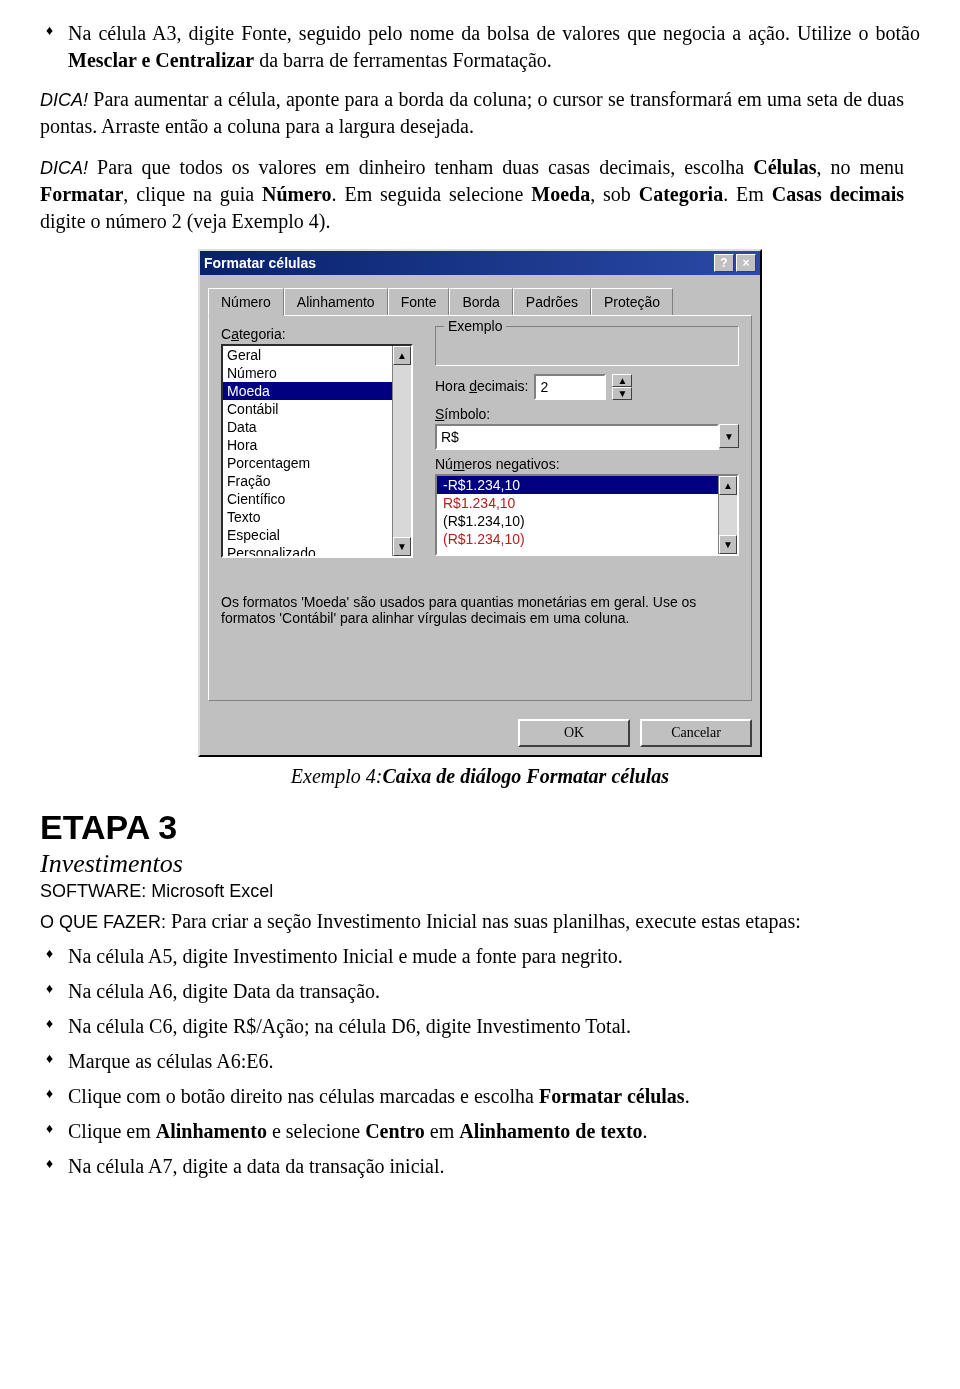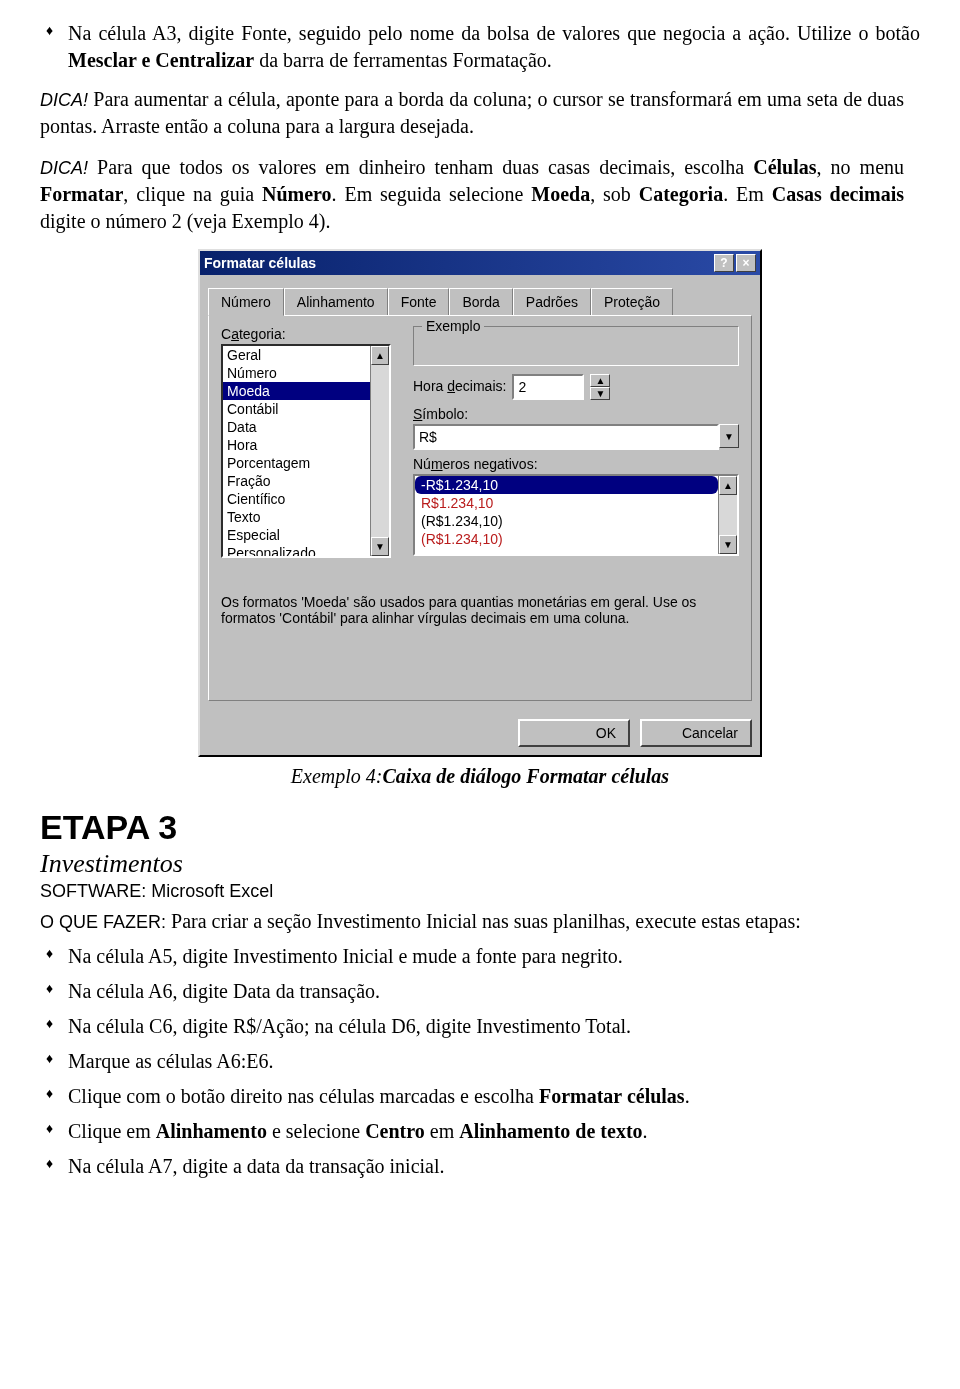--- a/index.html
+++ b/index.html
@@ -92,21 +92,21 @@
   .tab.active { border-bottom:1px solid #c0c0c0; z-index:2;}
   .tab.inactive { border-color:#fff #808080 #808080 #fff;}
   .tab-panel {
     border:1px solid;
     border-color:#fff #808080 #808080 #fff;
     padding:10px 12px 14px 12px;
     min-height:360px;
     position:relative;
   }
   .row { display:flex; gap:22px; }
-  .col-left { width:170px; }
+  .col-left { width:192px; }
   .col-right { flex:1; }
   .lbl { font-size:14px; margin-bottom:2px; display:block; }
   .underline { text-decoration: underline; }
   .listbox {
     background:#fff;
     border:2px inset #fff;
     border-color:#808080 #fff #fff #808080;
     height:210px;
     overflow:hidden;
     font-size:14px;
@@ -163,36 +163,36 @@
     font-size:10px;
   }
   .neg-list {
     background:#fff;
     border:2px solid;
     border-color:#808080 #fff #fff #808080;
     height:78px;
     display:flex;
   }
   .neg-items { flex:1; }
-  .neg-item { padding:1px 6px; font-size:14px;border-radius:6px; }
+  .neg-item { padding:1px 6px; font-size:14px; }
   .neg-item.sel { background:#000080; color:#fff; }
   .neg-item.red { color:#b91c1c; }
   .hint {
     font-size:14px;
     margin-top:36px;
   }
   .dlg-buttons {
     display:flex; justify-content:flex-end; gap:10px; padding:8px;
   }
   .winbtn {
     min-width:84px; padding:4px 12px;
     background:#c0c0c0;
     border:2px solid; border-color:#fff #404040 #404040 #fff;
-    font-family:Liberation Sans, sans-serif; font-size:14px;
-    text-align:right;
+    font-family:Liberation Serif, serif; font-size:14px;
+    text-align:center;
   }
 
   .caption {
     text-align:center;
     font-style: italic;
     font-size:20px;
     margin:6px 0 20px 0;
   }
   .caption .bold { font-weight:bold; font-style:italic; }
   .etapa-h {

